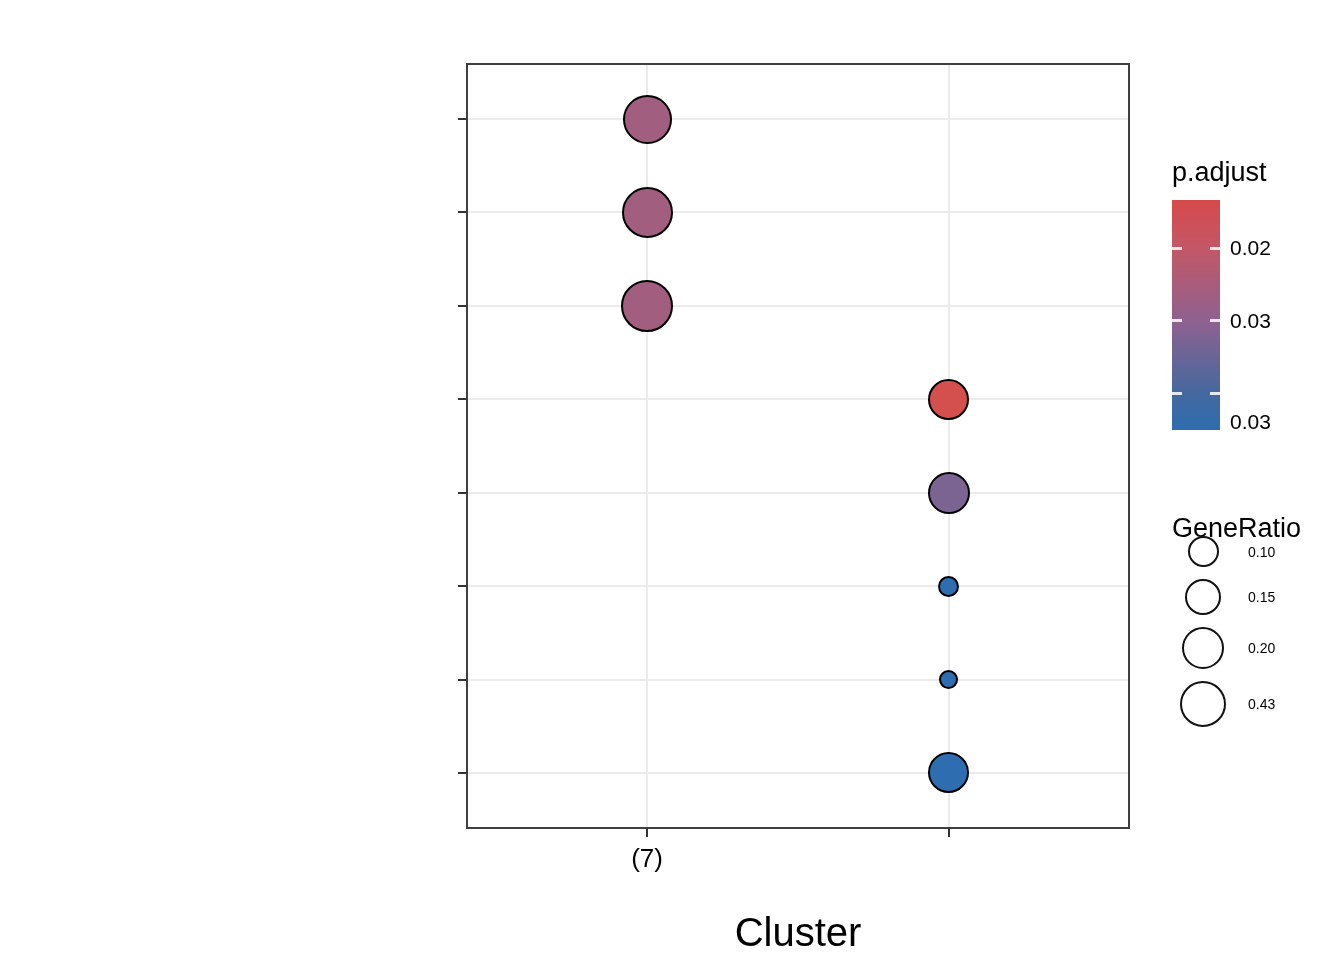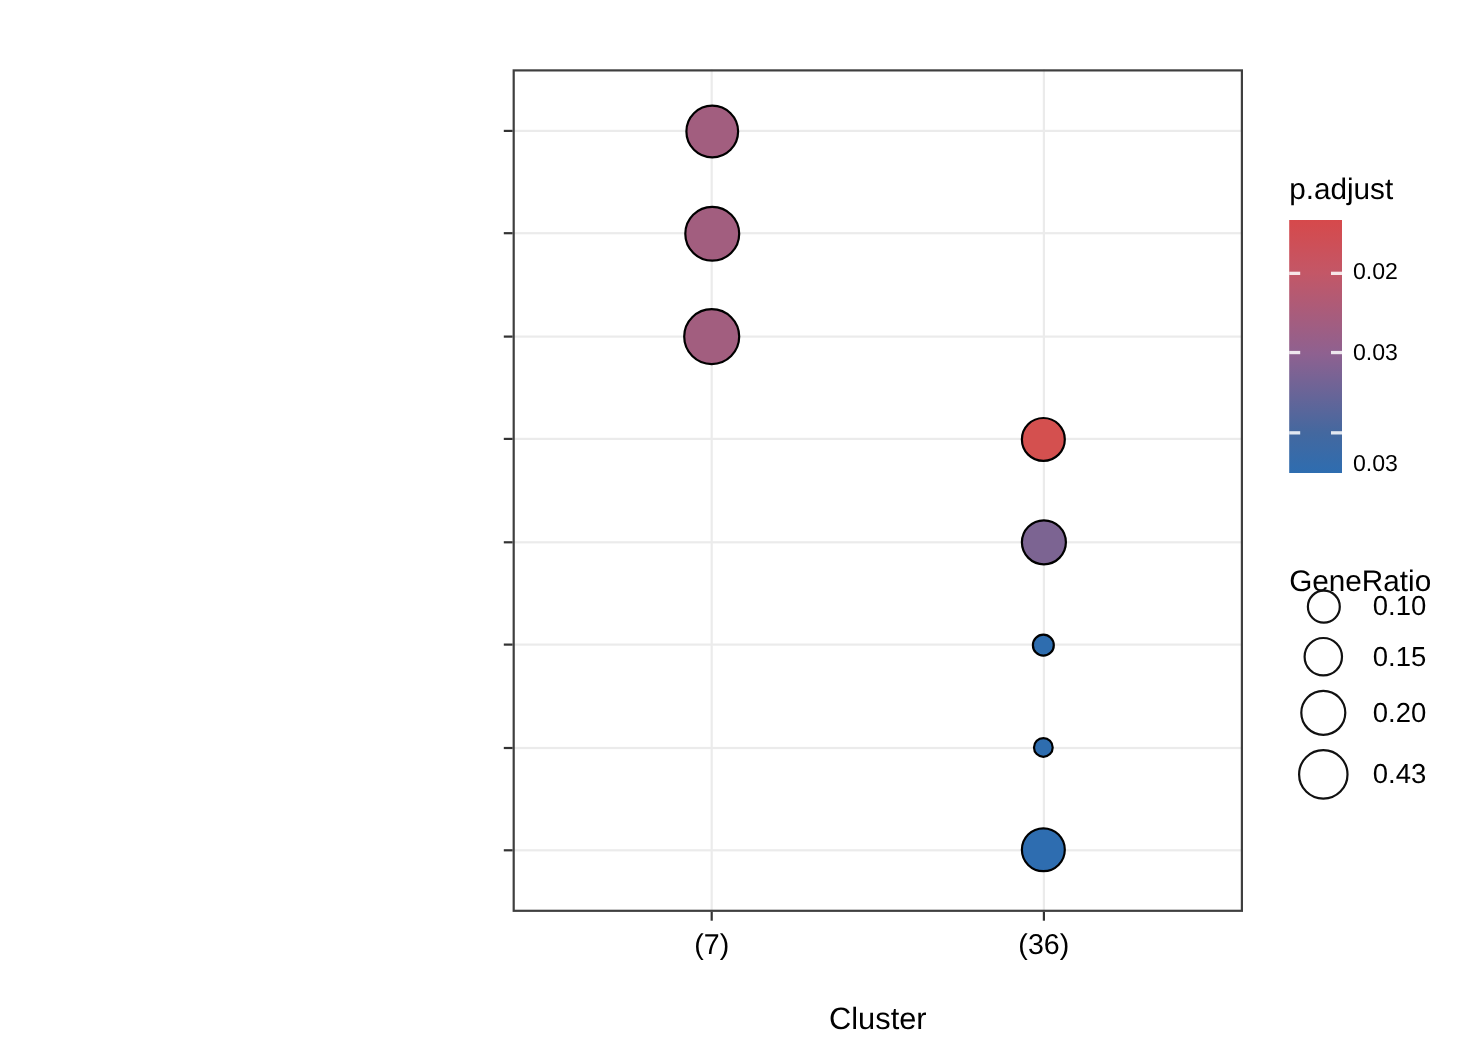--- a/index.html
+++ b/index.html
@@ -9,32 +9,32 @@
   }
   .abs{position:absolute;}
   #panel-bg{left:466px;top:63px;width:664px;height:766px;background:#fff;}
   #panel-border{left:466px;top:63px;width:664px;height:766px;border:2px solid #3f3f3f;box-sizing:border-box;background:transparent;pointer-events:none;}
   .gridline-h{height:2px;background:#ebebeb;left:466px;width:664px;}
   .gridline-v{width:2px;background:#ebebeb;top:63px;height:766px;}
   .tick-y{width:8px;height:2px;background:#333;left:458px;}
   .tick-x{width:2px;height:8px;background:#333;top:829px;}
   .dot{border:2px solid #000;border-radius:50%;box-sizing:border-box;}
   .xlab{top:842px;text-align:center;font-size:26px;line-height:32px;transform:translateX(-50%);white-space:nowrap;}
-  .axis-title-x{left:798px;top:910px;transform:translateX(-50%);font-size:28px;}
+  .axis-title-x{left:798px;top:910px;transform:translateX(-50%);font-size:40px;}
   .legend-title{font-size:27px;}
   #padjust-title{left:1172px;top:157px;}
   #generatio-title{left:1172px;top:513px;}
   #colorbar{left:1172px;top:200px;width:48px;height:230px;}
   .cbar-dash{width:10px;height:3px;background:rgba(255,255,255,0.85);}
   .cbar-label{left:1230px;font-size:21px;line-height:26px;}
   #size-items{left:1180px;top:536px;}
   .size-item{display:flex;align-items:center;margin-bottom:12px;}
   .size-slot{width:46px;display:flex;align-items:center;justify-content:center;}
   .size-circle{background:#fff;border:2px solid #111;border-radius:50%;box-sizing:border-box;}
-  .size-label{font-size:25px;margin-left:22px;}
+  .size-label{font-size:14px;margin-left:22px;}
 </style>
 </head>
 <body>
 
 <div class="figure">
   <div class="abs" id="panel-bg"></div>
   <div class="abs" id="grid-layer">
       <div class="abs gridline-h" style="top: 118.049px;"></div>
       <div class="abs gridline-h" style="top: 211.463px;"></div>
       <div class="abs gridline-h" style="top: 304.878px;"></div>
@@ -65,21 +65,20 @@
       <div class="abs tick-y" style="top: 491.707px;"></div>
       <div class="abs tick-y" style="top: 585.122px;"></div>
       <div class="abs tick-y" style="top: 678.537px;"></div>
       <div class="abs tick-y" style="top: 771.951px;"></div>
       <div class="abs tick-x" style="left: 646.091px;"></div>
       <div class="abs xlab" style="left: 647.091px;">
         <div>(7)</div>
       </div>
       <div class="abs tick-x" style="left: 947.909px;"></div>
       <div class="abs xlab" style="left: 948.909px;">
-        <div>(36)</div>
       </div>
     </div>
 
   <div class="abs axis-title-x">Cluster</div>
 
   <div class="abs legend-title" id="padjust-title">p.adjust</div>
   <div class="abs" id="colorbar" style="background: linear-gradient(rgb(214, 73, 75) 0%, rgb(195, 87, 103) 21%, rgb(142, 97, 144) 53%, rgb(68, 104, 159) 84%, rgb(46, 109, 176) 100%);"></div>
   <div class="abs legend-title" id="generatio-title">GeneRatio</div>
   <div class="abs" id="size-items">
       <div class="size-item">

